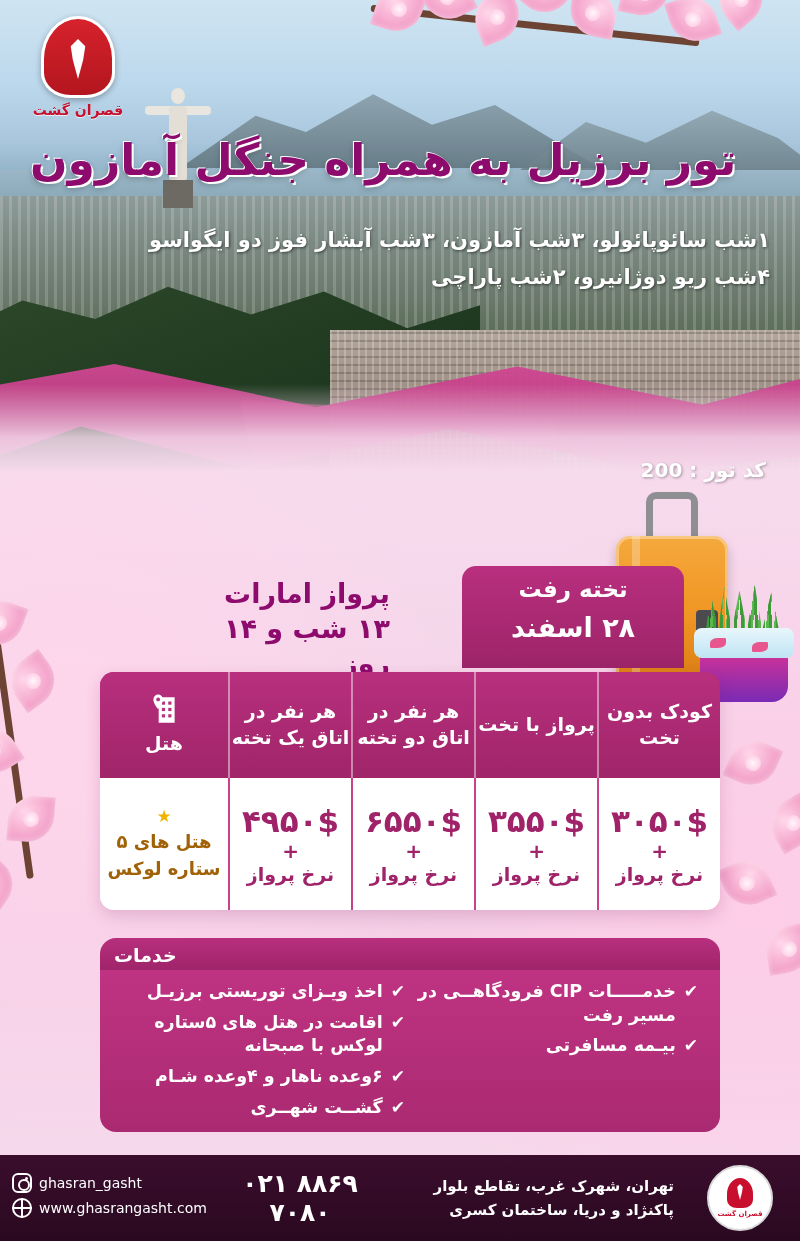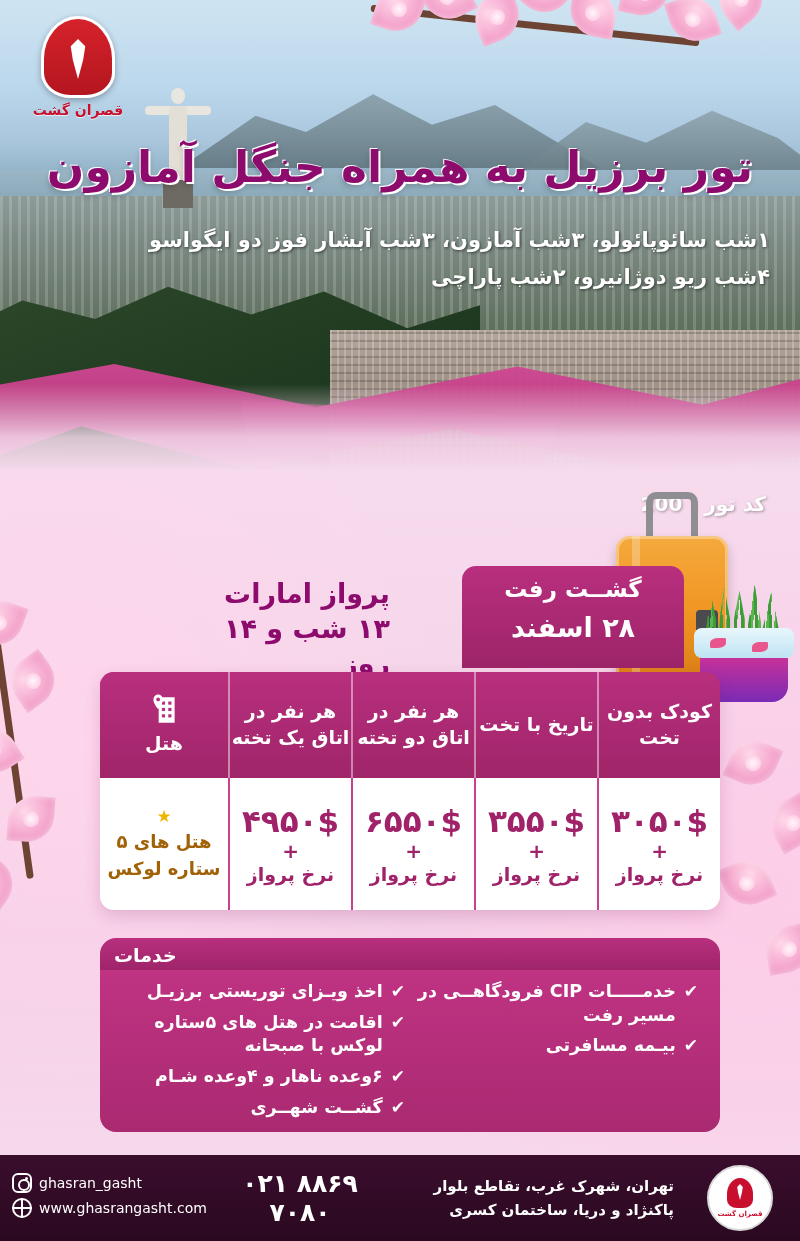--- a/index.html
+++ b/index.html
@@ -125,40 +125,40 @@
     background: #fff;
     clip-path: polygon(50% 0%, 78% 18%, 70% 52%, 50% 100%, 30% 52%, 22% 18%);
   }
   .logo-text {
     margin-top: 4px; color:#c8102e; font-size: 14px; font-weight: bold;
     text-shadow: 0 1px 0 rgba(255,255,255,.7);
   }
 
   
   .headline {
-    position: absolute; right: 30px; top: 139px; width: 740px;
-    text-align: center; direction: rtl;
+    position: absolute; right: 30px; top: 132px; width: 740px;
+    text-align: left; direction: rtl;
   }
   .headline .title {
     font-size: 44px; font-weight: bold; line-height: 1.25;
     color: #8e0b6e;
     text-shadow: 2px 2px 0 #ffffff, -1px -1px 0 #ffffff, 0 3px 6px rgba(0,0,0,.25);
     letter-spacing: -0.5px;
   }
   .subline {
     position: absolute; right: 30px; top: 222px; width: 740px;
     text-align: right; direction: rtl;
     color: #ffffff;
     font-size: 21px; font-weight: bold; line-height: 1.75;
     text-shadow: 1px 1px 3px rgba(0,0,0,.55);
   }
 
   
   .tour-code {
-    position: absolute; right: 34px; top: 492px;
+    position: absolute; right: 34px; top: 458px;
     color: #ffffff; font-size: 20px; font-weight: bold; direction: rtl;
     text-shadow: 1px 1px 3px rgba(0,0,0,.35);
   }
 
   
   .suitcase {
     position: absolute; left: 612px; top: 492px; width: 120px; height: 210px;
   }
   .suitcase .handle {
     position: absolute; left: 34px; top: 0; width: 52px; height: 52px;
@@ -451,28 +451,28 @@
     </div>
     <div class="pot"></div>
   </div>
 
   <div class="flight">
     <div class="l1">پرواز امارات</div>
     <div class="l2">۱۳ شب و ۱۴ روز</div>
   </div>
 
   <div class="date-box">
-    <div class="lbl">گشــت رفت</div>
+    <div class="lbl">تخته رفت</div>
     <div class="val">۲۸ اسفند</div>
   </div>
 
   <div class="table">
     <div class="thead">
       <div class="th">کودک بدون تخت</div>
-      <div class="th">تاریخ با تخت</div>
+      <div class="th">پرواز با تخت</div>
       <div class="th">هر نفر در اتاق دو تخته</div>
       <div class="th">هر نفر در اتاق یک تخته</div>
       <div class="th">
         <div class="th-hotel">
           <svg class="hotel-icon" viewBox="0 0 32 32">
             <rect x="11" y="4" width="15" height="24" fill="#ffffff"></rect>
             <rect x="14" y="8" width="3" height="3" fill="#b82f7e"></rect>
             <rect x="20" y="8" width="3" height="3" fill="#b82f7e"></rect>
             <rect x="14" y="14" width="3" height="3" fill="#b82f7e"></rect>
             <rect x="20" y="14" width="3" height="3" fill="#b82f7e"></rect>

